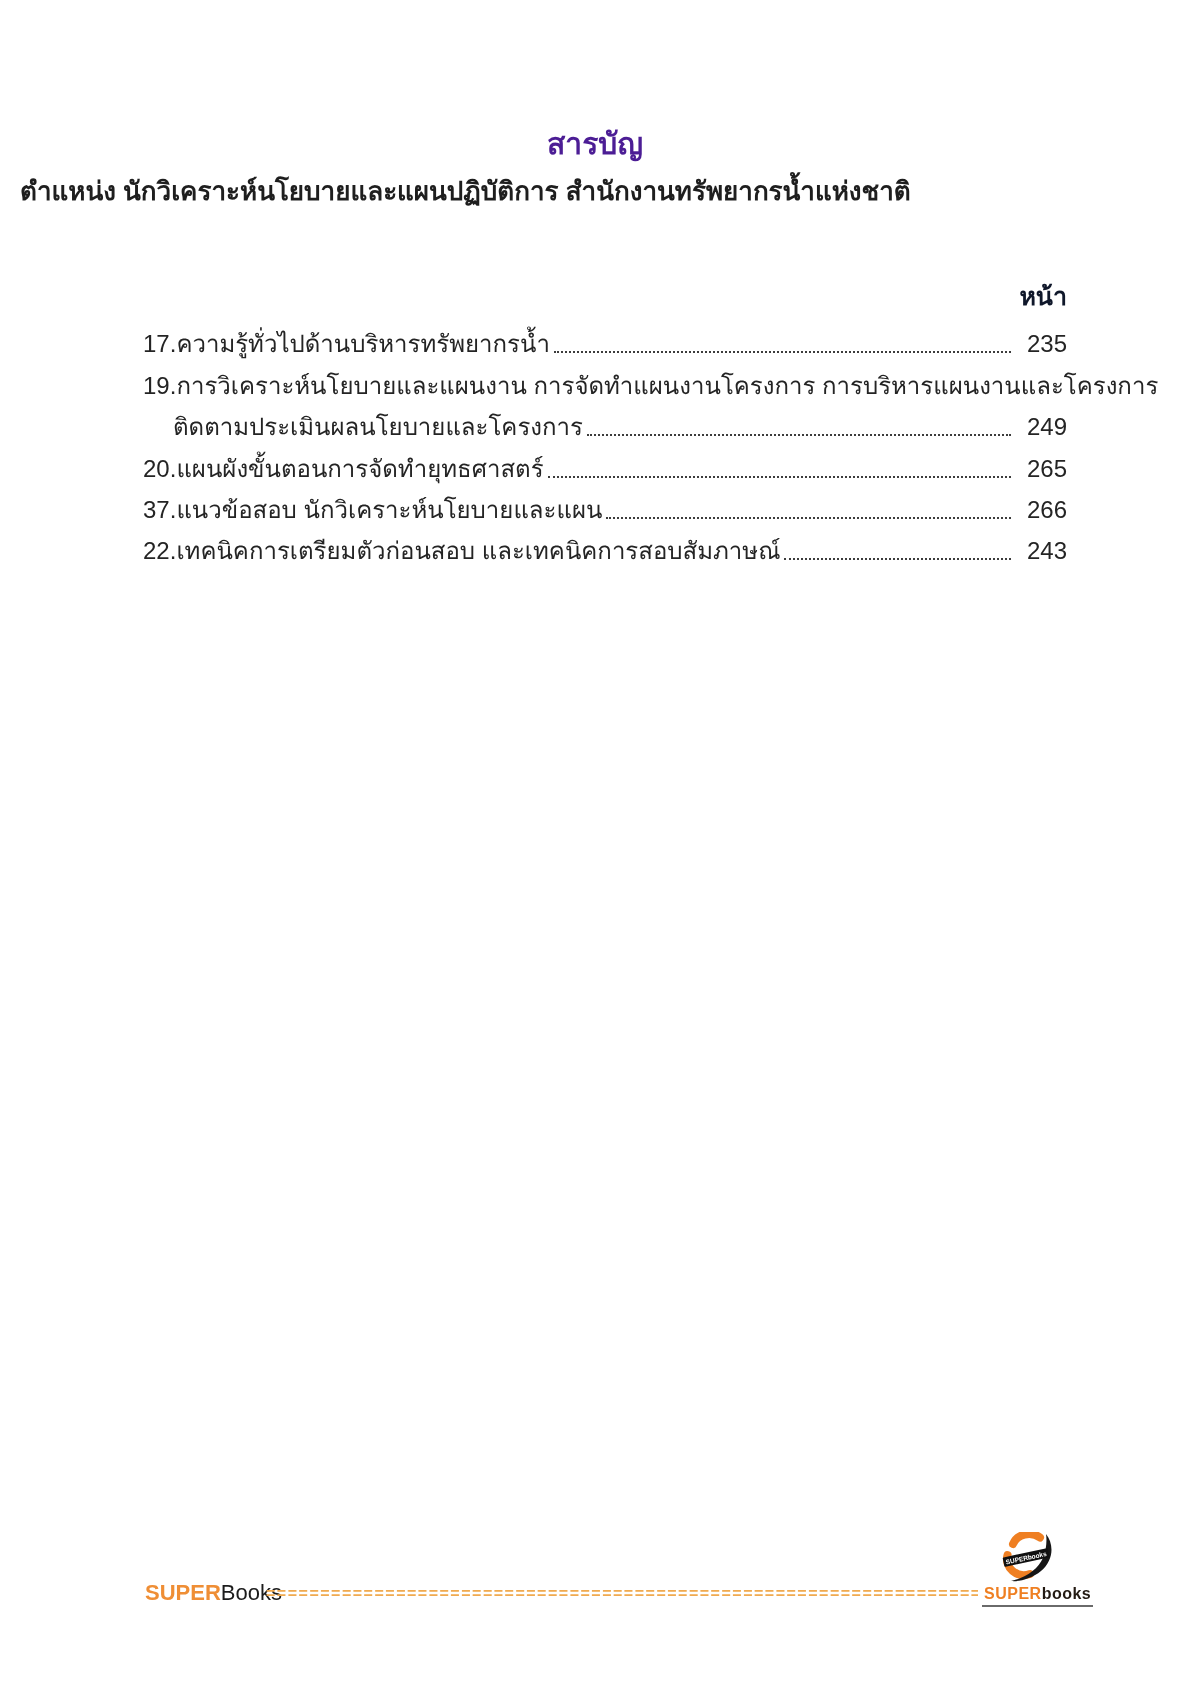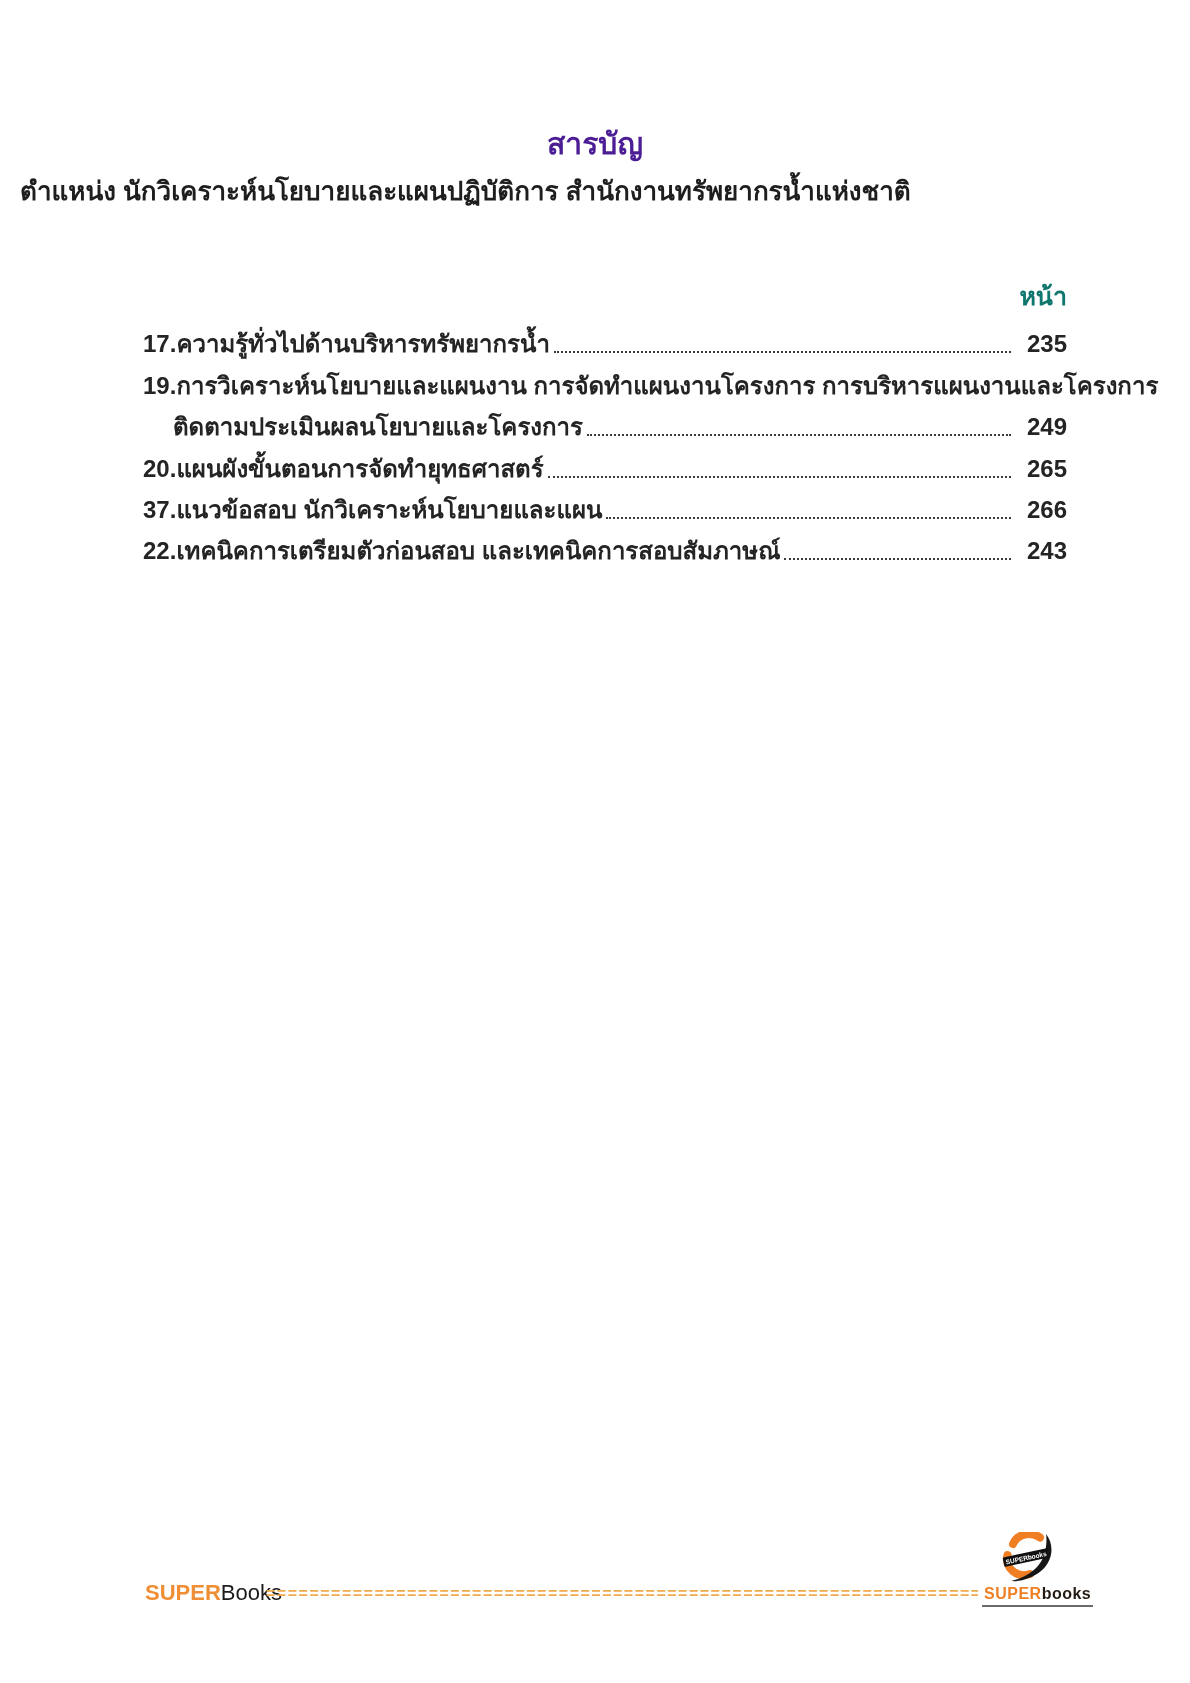--- a/index.html
+++ b/index.html
@@ -34,36 +34,35 @@
     padding-left: 20px;
   }
   .col-header {
     position: absolute;
     top: 276px;
     left: 143px;
     width: 924px;
     text-align: right;
     font-size: 25px;
     font-weight: bold;
-    color: #0f766e;
+    color: #0f172a;
   }
   .toc {
     position: absolute;
     top: 318px;
     left: 143px;
     width: 924px;
   }
   .toc-row {
     display: flex;
     align-items: flex-end;
     height: 41.4px;
     font-size: 24px;
     color: #242424;
     line-height: 1.25;
-    font-weight: bold;
   }
   .toc-row .num {
     flex: 0 0 30px;
     white-space: nowrap;
   }
   .toc-row .txt {
     white-space: nowrap;
     flex: 0 0 auto;
   }
   .toc-row .leader {

